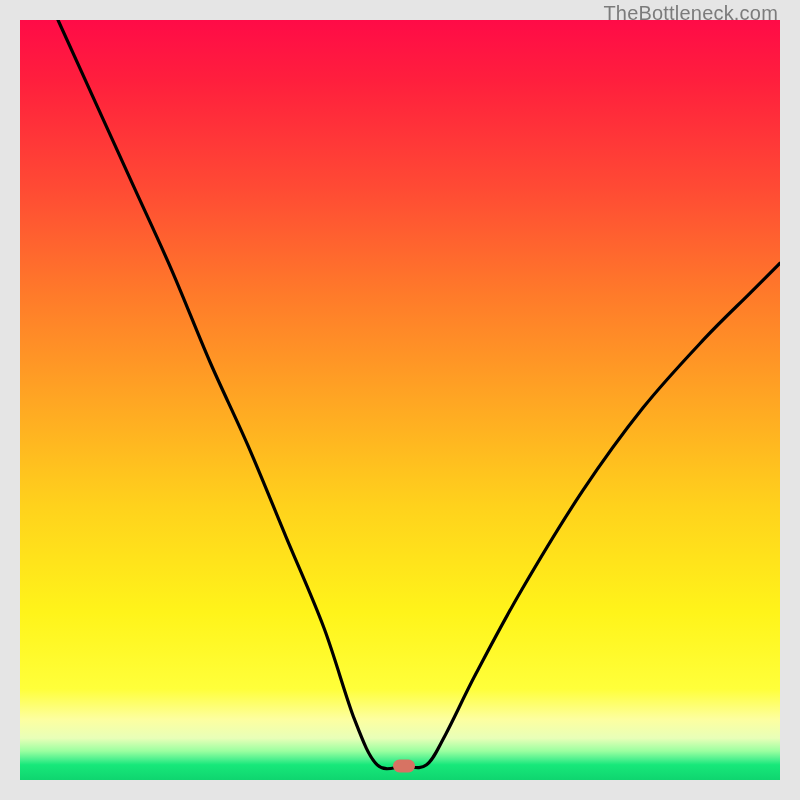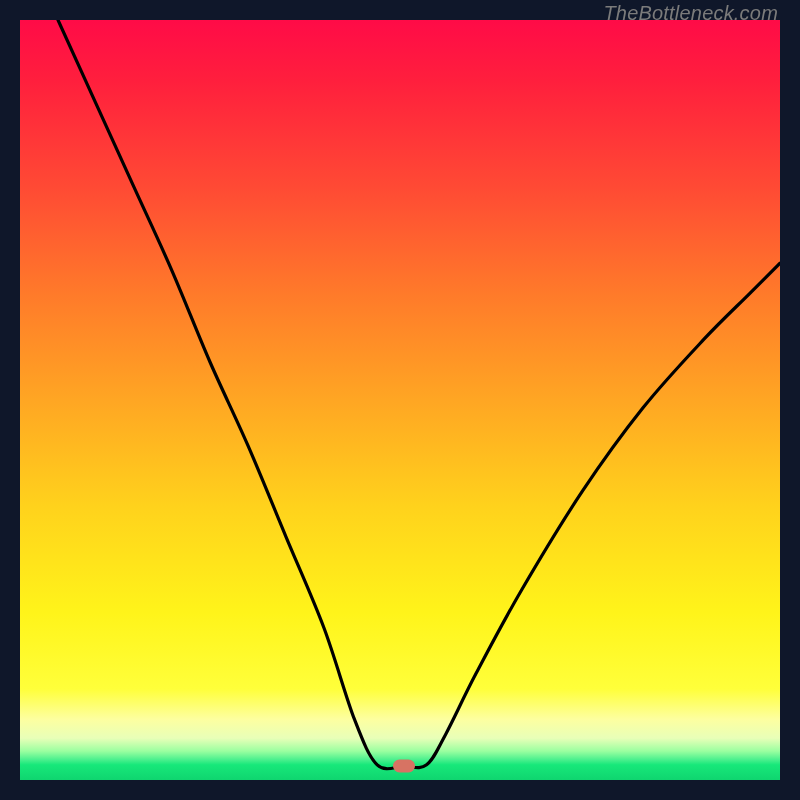--- a/index.html
+++ b/index.html
@@ -8,22 +8,21 @@
     width: 800px;
     height: 800px;
     background: #000;
     overflow: hidden;
     font-family: Arial, Helvetica, sans-serif;
   }
   .stage {
     position: relative;
     width: 800px;
     height: 800px;
-    background: #0f172a;
-    font-style: italic;
+    background: #e5e5e5;
   }
   .plot {
     position: absolute;
     left: 20px;
     top: 20px;
     width: 760px;
     height: 760px;
     overflow: hidden;
   }
   .gradient {

